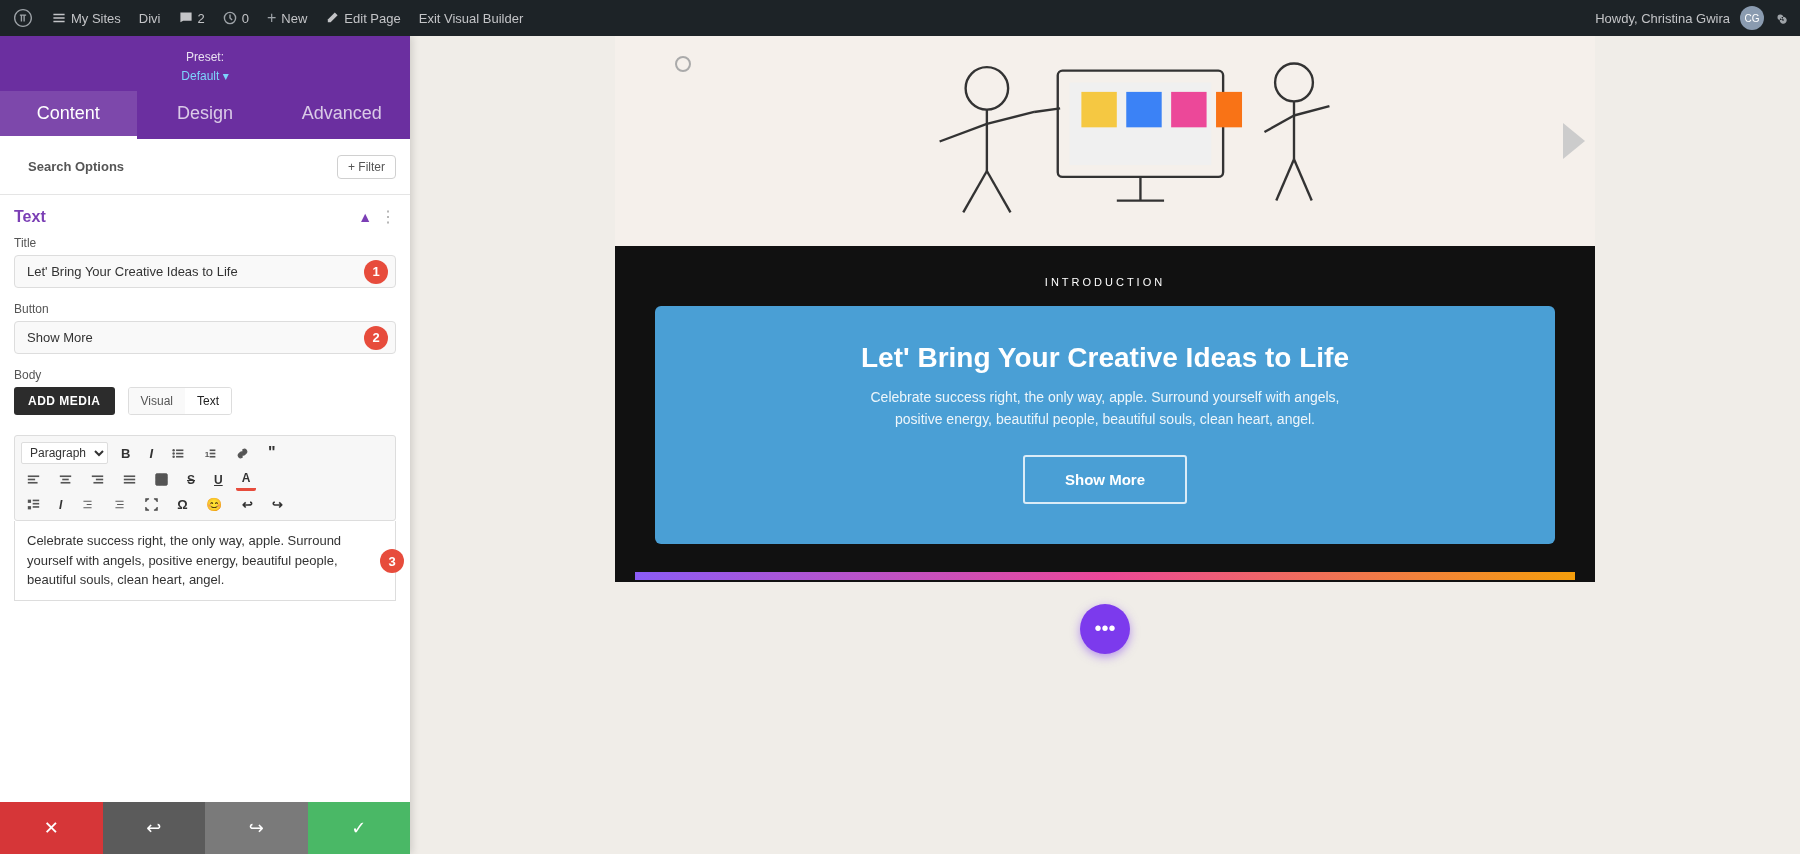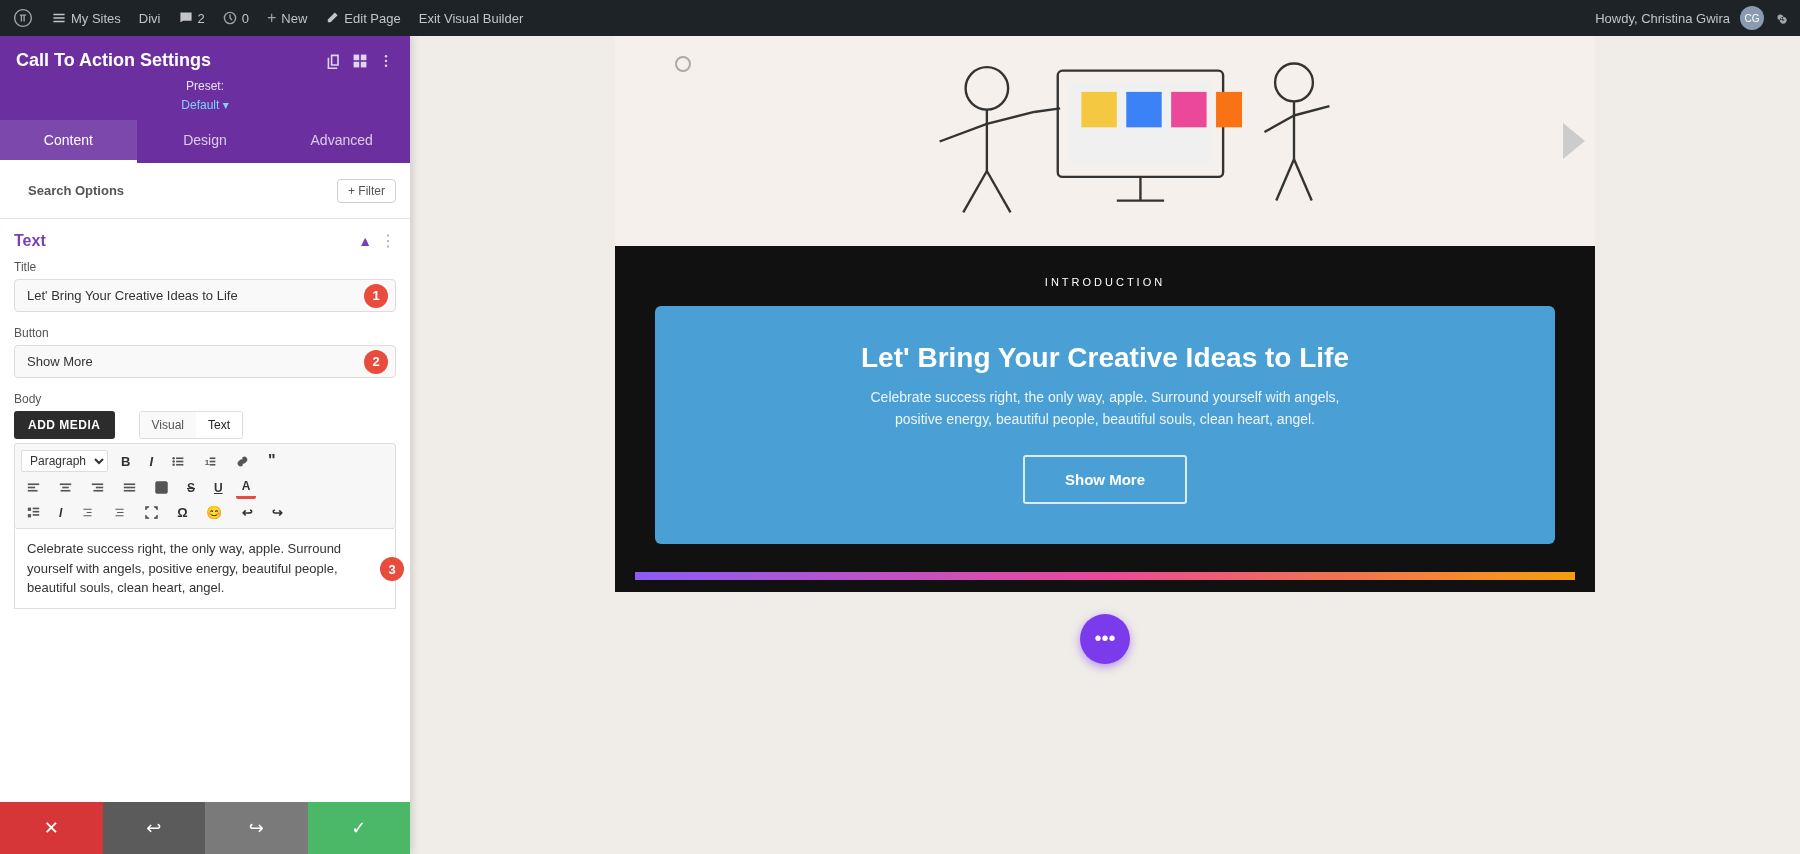--- a/index.html
+++ b/index.html
@@ -111,21 +111,21 @@
     
     .panel-tabs {
       display: flex;
       background: #6b2fa0;
     }
     .panel-tab {
       flex: 1;
       padding: 12px 12px;
       text-align: center;
       color: rgba(255,255,255,0.75);
-      font-size: 14px;
+      font-size: 18px;
       cursor: pointer;
       border-bottom: 3px solid transparent;
     }
     .panel-tab.active {
       color: #fff;
       border-bottom: 3px solid #fff;
       background: rgba(255,255,255,0.12);
     }
 
     
@@ -220,22 +220,22 @@
       display: flex; align-items: center; justify-content: center;
       font-size: 13px;
       font-weight: 700;
       color: #fff;
     }
     .badge-1 { background: #e74c3c; }
     .badge-2 { background: #e74c3c; }
     .editor-toolbar-top {
       display: flex;
       align-items: center;
-      gap: 24px;
-      margin-bottom: 4px;
+      gap: 13px;
+      margin-bottom: 20px;
     }
     .add-media-btn {
       background: #2c2c2c;
       color: #fff;
       border: none;
       border-radius: 3px;
       padding: 7px 14px;
       font-size: 12px;
       font-weight: 600;
       cursor: pointer;
@@ -368,21 +368,21 @@
       display: flex;
       align-items: center;
       justify-content: center;
       overflow: hidden;
       position: relative;
     }
 
     
     .cta-section {
       background: #111;
-      padding: 30px 20px 12px;
+      padding: 30px 20px 2px;
       position: relative;
     }
 
     .intro-label {
       text-align: center;
       color: #fff;
       font-size: 11px;
       letter-spacing: 3px;
       text-transform: uppercase;
       margin-bottom: 18px;
@@ -529,39 +529,20 @@
         <path d="M12.9 14.3L9 10.4A5 5 0 1010.4 9l3.9 3.9-1.4 1.4zM5 9a4 4 0 118 0 4 4 0 01-8 0z"></path>
       </svg>
   </div>
 </div>
 
 <div class="main-layout">
 
   <div class="left-panel">
 
     <div class="panel-header">
-      <div class="panel-header-top">
-        <span class="panel-title">Call To Action Settings</span>
-        <div class="panel-header-icons">
-          <svg viewBox="0 0 20 20" style="fill:rgba(255,255,255,0.8);width:16px;height:16px;cursor:pointer">
-              <path d="M6 2h10v14H6V2zm2 2v10h6V4H8zM2 6h2v12h10v2H2V6z"></path>
-            </svg>
-          <svg viewBox="0 0 20 20" style="fill:rgba(255,255,255,0.8);width:16px;height:16px;cursor:pointer">
-              <rect x="2" y="2" width="7" height="7"></rect>
-              <rect x="11" y="2" width="7" height="7"></rect>
-              <rect x="2" y="11" width="7" height="7"></rect>
-              <rect x="11" y="11" width="7" height="7"></rect>
-            </svg>
-          <svg viewBox="0 0 20 20" style="fill:rgba(255,255,255,0.8);width:16px;height:16px;cursor:pointer">
-              <circle cx="10" cy="4" r="1.5"></circle>
-              <circle cx="10" cy="10" r="1.5"></circle>
-              <circle cx="10" cy="16" r="1.5"></circle>
-            </svg>
-        </div>
-      </div>
       <div class="preset-bar">
         <span class="preset-label">Preset:</span>
         <span class="preset-dropdown">
           <span>Default</span>
           <span> ▾</span>
         </span>
       </div>
     </div>
 
     <div class="panel-tabs">

